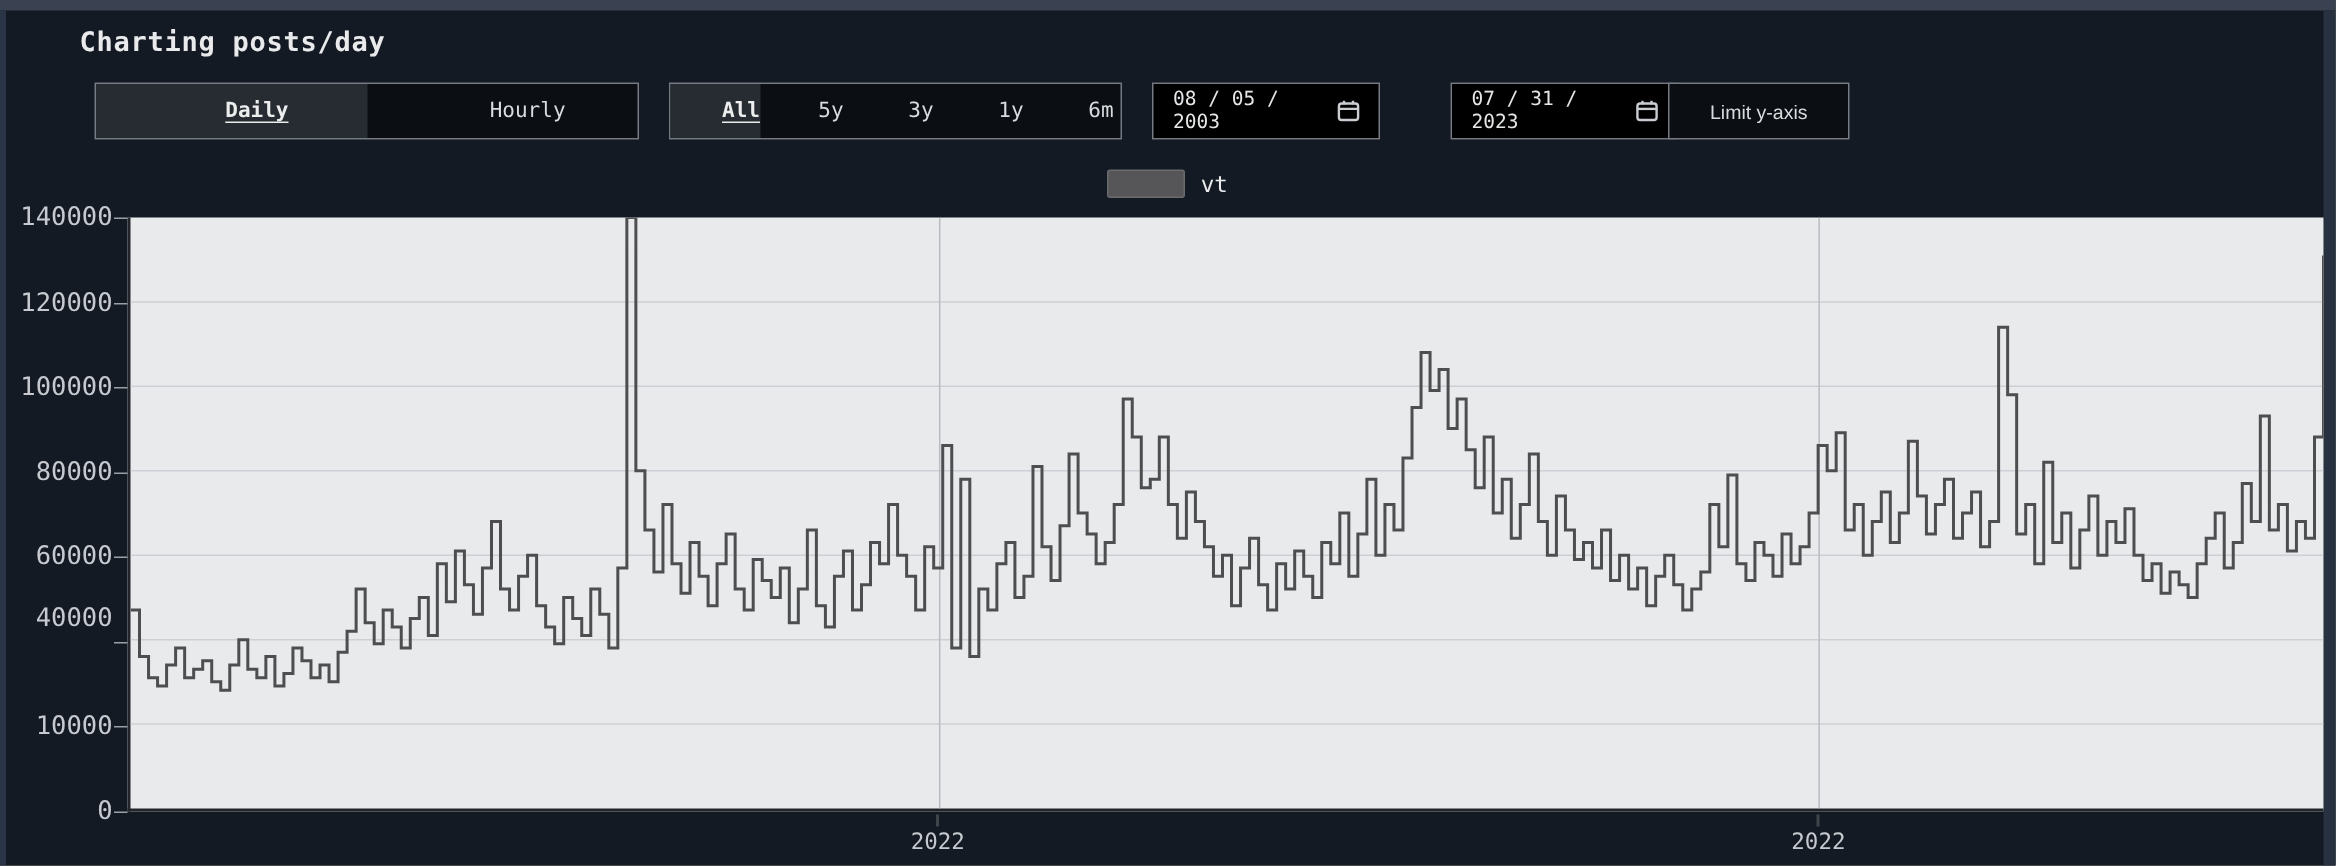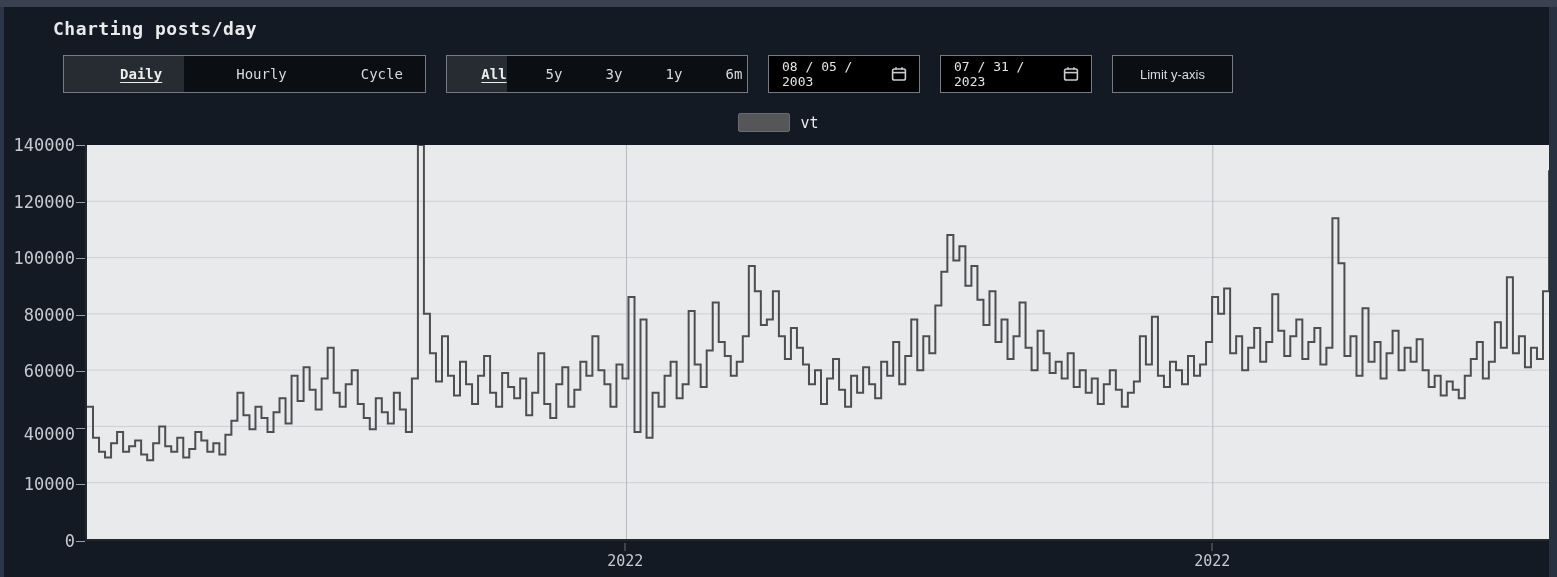--- a/index.html
+++ b/index.html
@@ -9,21 +9,21 @@
   .left-strip { position:absolute; left:0; top:7px; width:4px; height:570px; background:#2a3547; }
   .right-strip { position:absolute; right:0; top:7px; width:8px; height:570px; background:#273140; }
   .page-title { position:absolute; left:53px; top:18px; font-size:18px; font-weight:bold; color:#e9eaec; letter-spacing:0.5px; }
   .seg-group { position:absolute; top:55px; height:38px; display:flex; border:1px solid #767b83; background:#0b0e12; }
   .seg { flex:1 1 0; display:flex; align-items:center; justify-content:center; color:#d9dbde; font-size:14px; cursor:pointer; white-space:nowrap;padding-left:34px; }
   .seg.active { background:#272c33; font-weight:bold; text-decoration:underline; text-underline-offset:3px; color:#eceded; }
   .group-view { left:63px; width:363px; }
   .group-range { left:446px; width:302px;justify-content:space-between; }
   .date-input { position:absolute; top:55px; height:38px; width:152px; border:1px solid #767b83; background:#000000; display:flex; align-items:center; color:#e4e6e8; font-size:13px; padding:0 12px 0 13px; cursor:text; }
   .date-input .val { flex:1 1 auto; }
-  .date-from { left:768px; } .date-to { left:940px; }
+  .date-from { left:768px; } .date-to { left:967px; }
   .cal-icon { width:16px; height:16px; flex:0 0 auto; }
   .limit-btn { position:absolute; left:1112px; top:55px; width:121px; height:38px; border:1px solid #767b83; background:#0b0e12; color:#d9dbde; font-size:13px; display:flex; align-items:center; justify-content:center; cursor:pointer; font-family:Liberation Sans, sans-serif; }
   .legend { position:absolute; left:0; top:113px; width:1557px; display:flex; align-items:center; justify-content:center; gap:10px; }
   .legend-swatch { width:52px; height:19px; border-radius:2px; border:1px solid #6b6b6e; }
   .legend-label { font-size:15px; color:#e8eaec; }
   .y-axis { position:absolute; left:0; top:0; width:75px; }
   .y-tick-label { position:absolute; right:0; width:75px; text-align:right; font-size:17px; color:#c6cad0; line-height:18px; }
   .y-tick-mark { position:absolute; height:1px; background:#9aa0a6; }
   .plot { position:absolute; left:85px; top:145px; width:1464px; height:396px; background:#e8eaec; border-left:2px solid #222529; border-bottom:2px solid #222529; }
   .plot svg { display:block; width:100%; height:100%; }
@@ -36,21 +36,20 @@
 <div class="page">
   <div class="top-strip"></div>
   <div class="left-strip"></div>
   <div class="right-strip"></div>
 
   <div class="page-title">Charting posts/day</div>
 
   <div class="seg-group group-view">
     <div class="seg active">Daily</div>
     <div class="seg">Hourly</div>
-    <div class="seg">Cycle</div>
   </div>
 
   <div class="seg-group group-range">
     <div class="seg active">All</div>
     <div class="seg">5y</div>
     <div class="seg">3y</div>
     <div class="seg">1y</div>
     <div class="seg">6m</div>
   </div>
 
@@ -77,21 +76,21 @@
   <button class="limit-btn">Limit y-axis</button>
 
   <div class="legend">
     <span class="legend-swatch" style="background: rgb(86, 86, 89);"></span>
     <span class="legend-label">vt</span>
   </div>
 
   <div class="y-axis" id="y-axis">
       <div class="y-tick-label" style="top: 532px;">0</div>
       <div class="y-tick-label" style="top: 475.429px;">10000</div>
-      <div class="y-tick-label" style="top: 425px;">40000</div>
+      <div class="y-tick-label" style="top: 403px;">40000</div>
       <div class="y-tick-label" style="top: 362.286px;">60000</div>
       <div class="y-tick-label" style="top: 305.714px;">80000</div>
       <div class="y-tick-label" style="top: 249.143px;">100000</div>
       <div class="y-tick-label" style="top: 192.571px;">120000</div>
       <div class="y-tick-label" style="top: 136px;">140000</div>
     </div>
 
   <div class="plot">
     <svg id="chart-svg" viewBox="0 0 1464 396" preserveAspectRatio="none">
         <line x1="0" x2="1464" y1="339.42857142857144" y2="339.42857142857144" stroke="#ccd0d5" stroke-width="1"></line>

